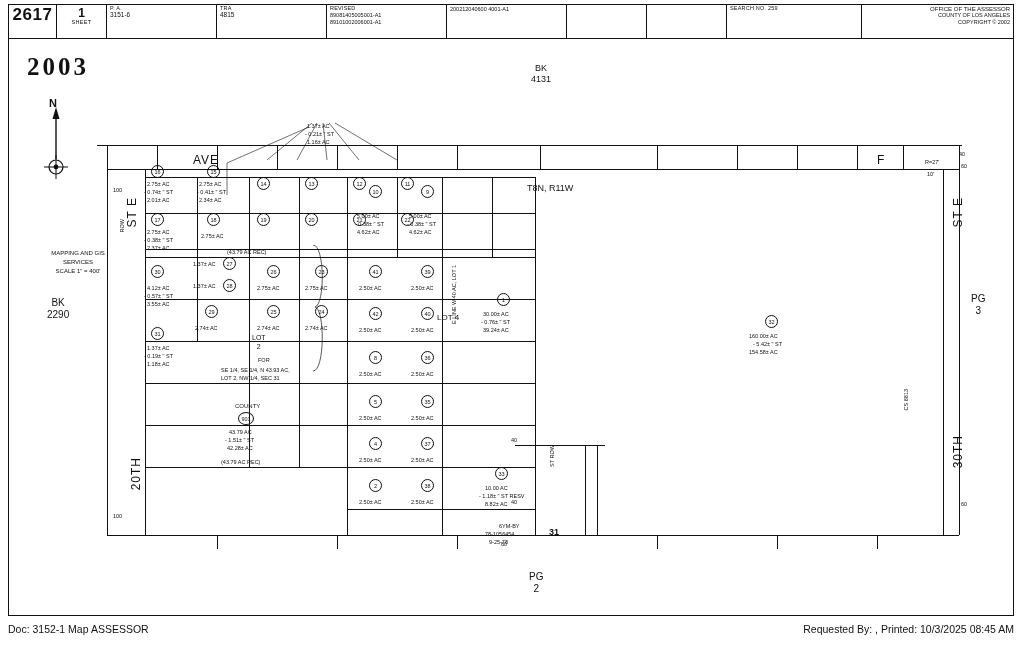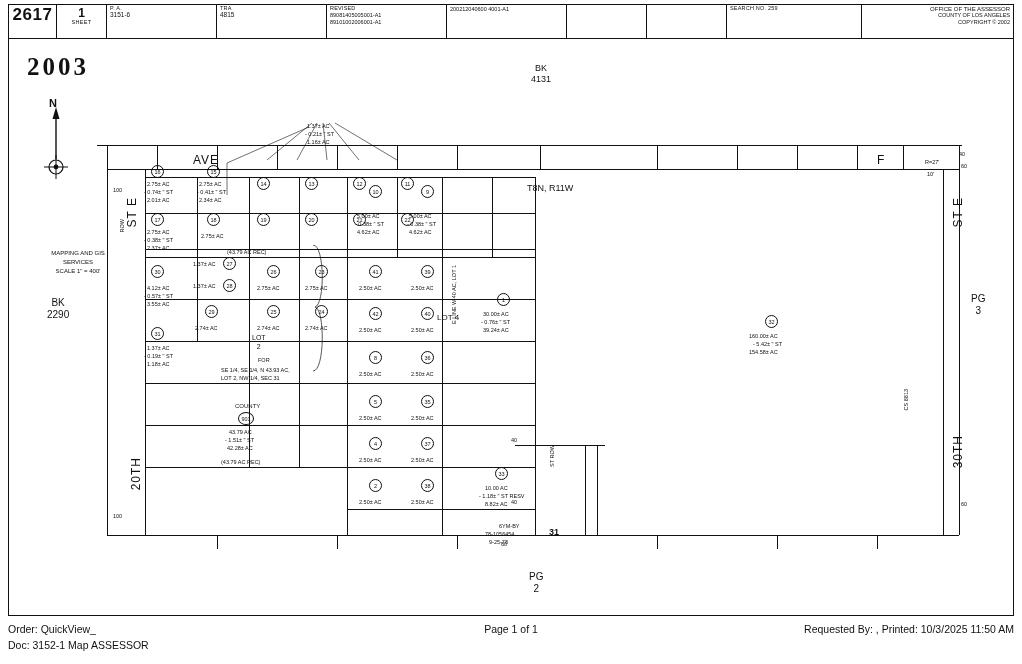--- a/index.html
+++ b/index.html
@@ -407,19 +407,17 @@
 
     <svg style="position:absolute; left:96px; top:100px; width:240px; height:130px;">
       <path d="M120,0 C132,0 132,60 122,62 C132,64 132,126 120,126" stroke="#111" fill="none" stroke-width="0.7"></path>
     </svg>
   </div>
 </div>
 
 <div class="footer">
   <div class="f-row">
     <div class="f-left">
-      <div>Order: QuickView_</div>
       <div>Doc: 3152-1 Map ASSESSOR</div>
     </div>
-    <div class="f-mid">Page 1 of 1</div>
-    <div class="f-right">Requested By:   , Printed: 10/3/2025 11:50 AM</div>
+    <div class="f-right">Requested By:   , Printed: 10/3/2025 08:45 AM</div>
   </div>
 </div>
 
 </body></html>

